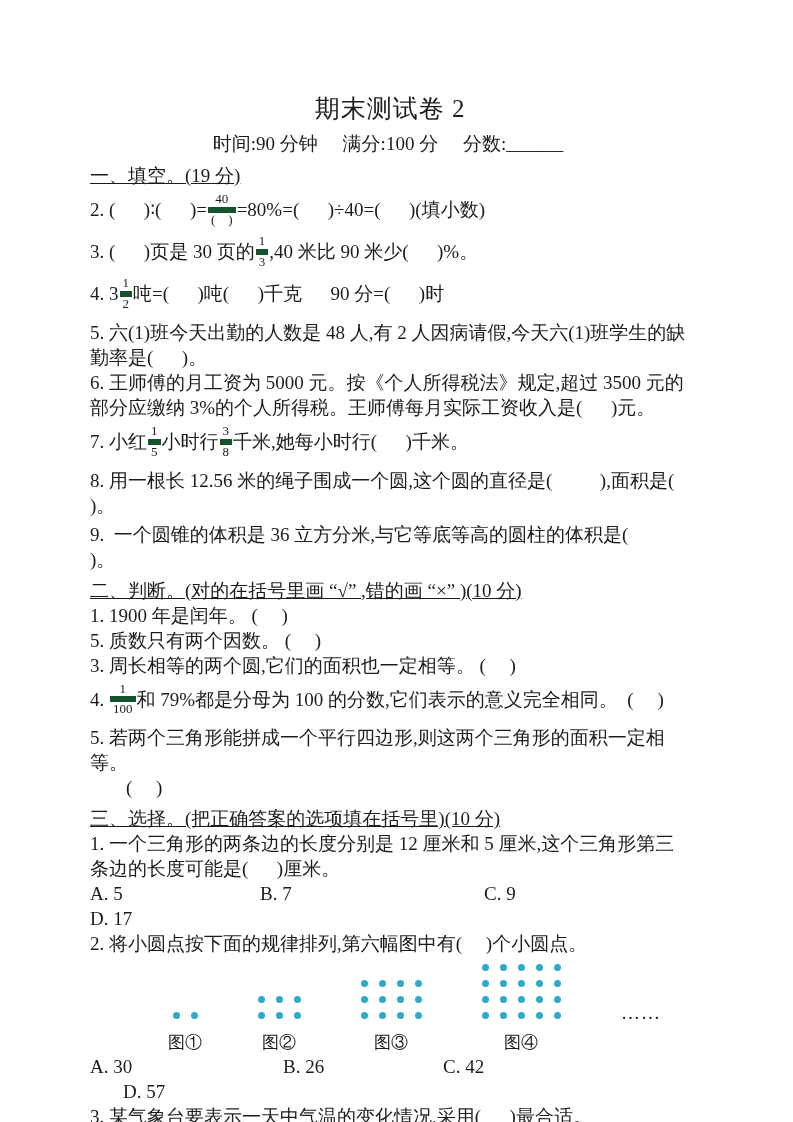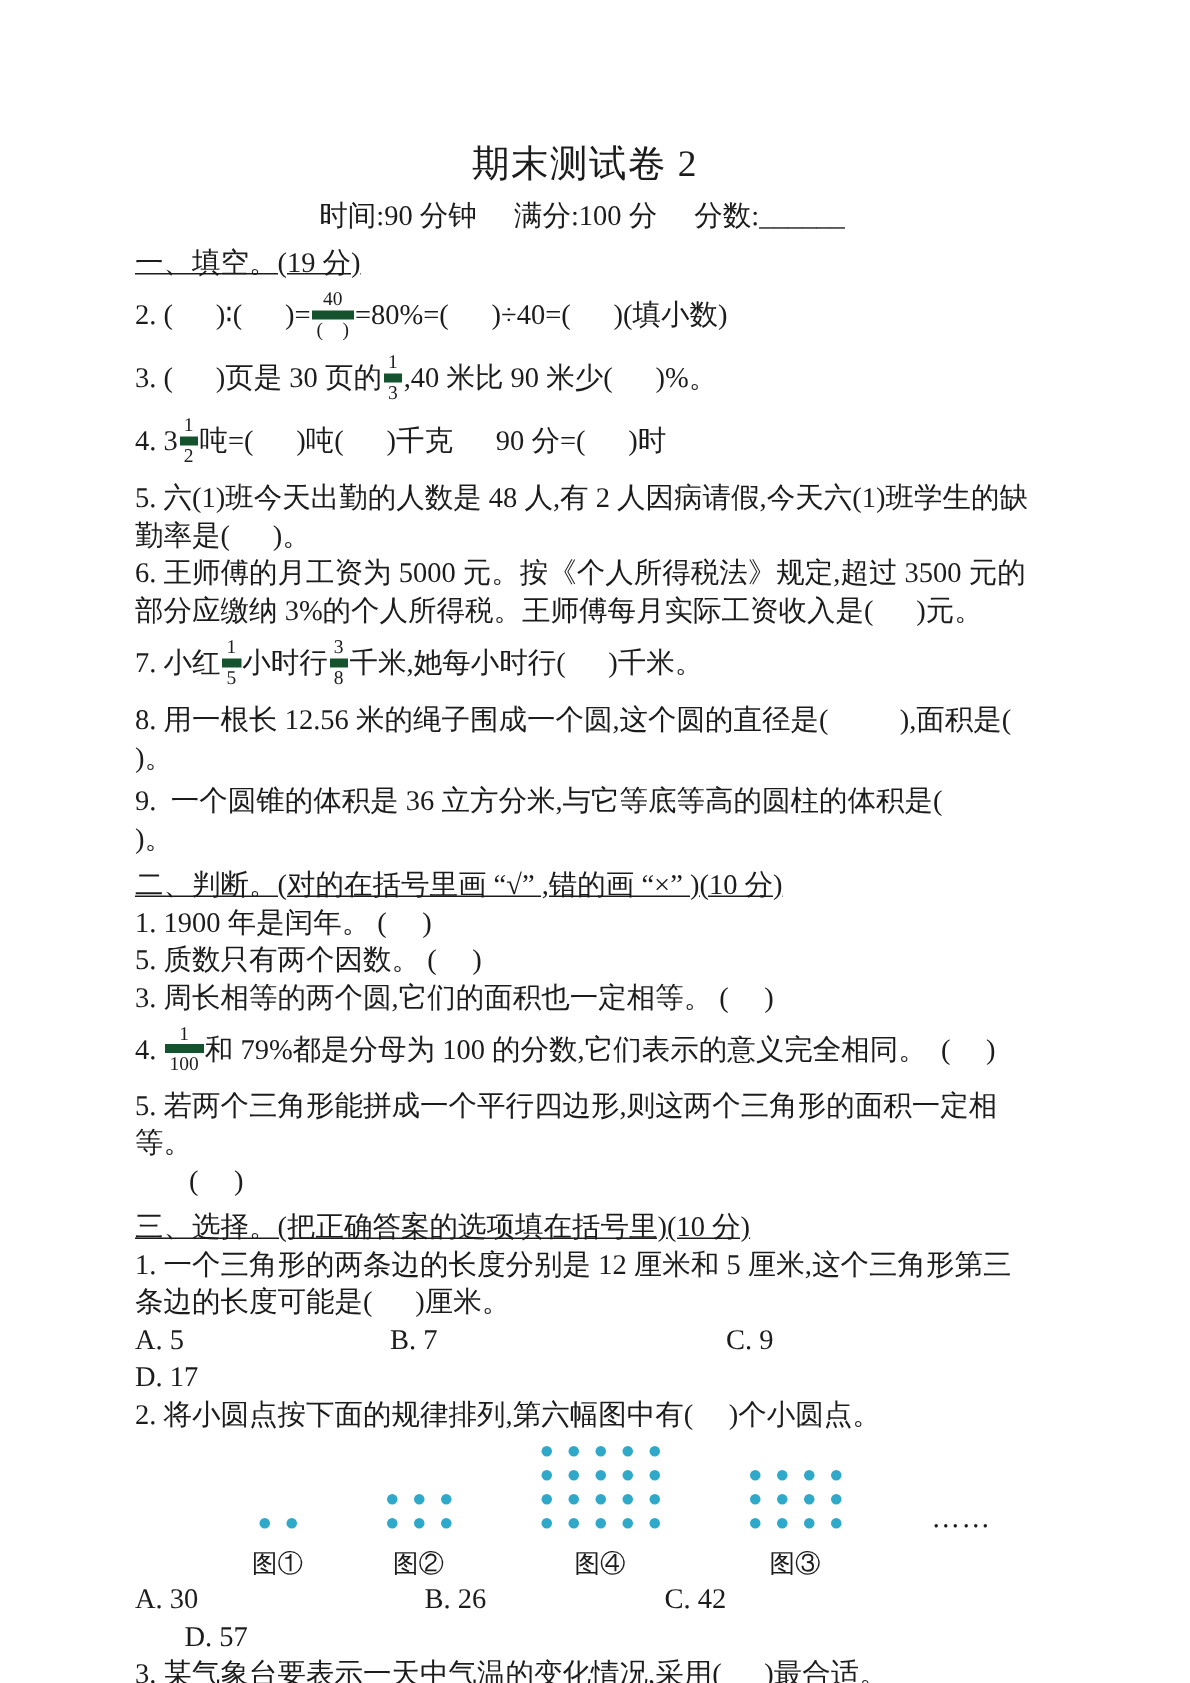--- a/index.html
+++ b/index.html
@@ -102,20 +102,43 @@
         </div>
         <div class="figlabel">图②</div>
       </div>
       <div class="fig">
         <div>
           <div class="dotrow">
             <span class="dot"></span>
             <span class="dot"></span>
             <span class="dot"></span>
             <span class="dot"></span>
+          </div>
+          <div class="dotrow">
+            <span class="dot"></span>
+            <span class="dot"></span>
+            <span class="dot"></span>
+            <span class="dot"></span>
+          </div>
+          <div class="dotrow">
+            <span class="dot"></span>
+            <span class="dot"></span>
+            <span class="dot"></span>
+            <span class="dot"></span>
+          </div>
+        </div>
+        <div class="figlabel">图③</div>
+      </div>
+      <div class="fig">
+        <div>
+          <div class="dotrow">
+            <span class="dot"></span>
+            <span class="dot"></span>
+            <span class="dot"></span>
+            <span class="dot"></span>
             <span class="dot"></span>
           </div>
           <div class="dotrow">
             <span class="dot"></span>
             <span class="dot"></span>
             <span class="dot"></span>
             <span class="dot"></span>
             <span class="dot"></span>
           </div>
           <div class="dotrow">
@@ -128,43 +151,20 @@
           <div class="dotrow">
             <span class="dot"></span>
             <span class="dot"></span>
             <span class="dot"></span>
             <span class="dot"></span>
             <span class="dot"></span>
           </div>
         </div>
         <div class="figlabel">图④</div>
       </div>
-      <div class="fig">
-        <div>
-          <div class="dotrow">
-            <span class="dot"></span>
-            <span class="dot"></span>
-            <span class="dot"></span>
-            <span class="dot"></span>
-          </div>
-          <div class="dotrow">
-            <span class="dot"></span>
-            <span class="dot"></span>
-            <span class="dot"></span>
-            <span class="dot"></span>
-          </div>
-          <div class="dotrow">
-            <span class="dot"></span>
-            <span class="dot"></span>
-            <span class="dot"></span>
-            <span class="dot"></span>
-          </div>
-        </div>
-        <div class="figlabel">图③</div>
-      </div>
       <span class="ellipsis">……</span>
     </div>
 
   <div class="line"><span class="opt optv0">A. 30</span><span class="opt optv1">B. 26</span><span class="opt optv2">C. 42</span></div>
   <div class="line"><span class="indent33"></span><span>D. 57</span></div>
   <div class="line"><span>3. 某气象台要表示一天中气温的变化情况,采用(      )最合适。</span></div>
 
 </div>
 
 </body></html>

